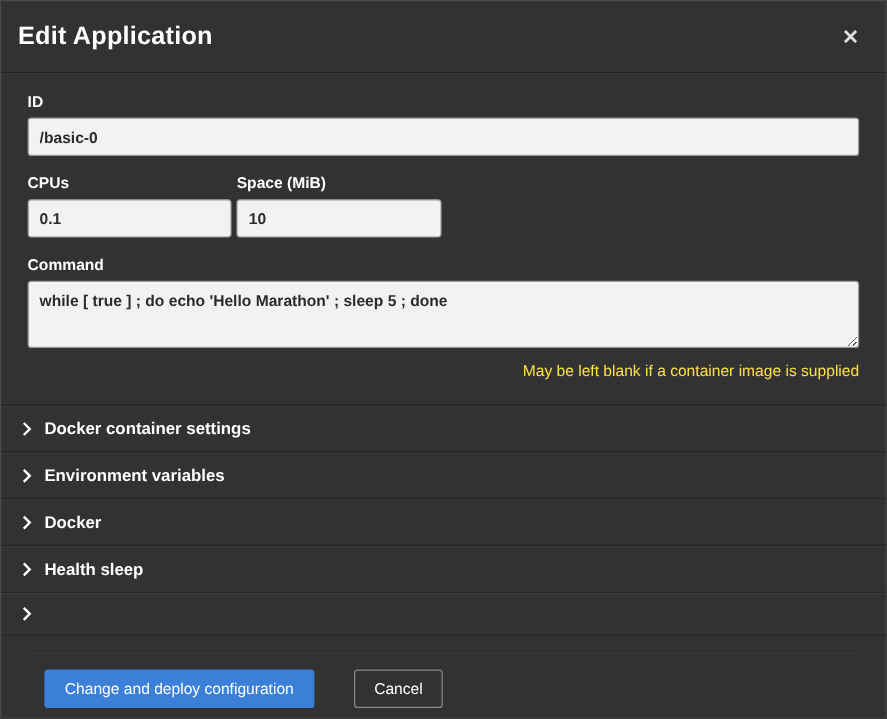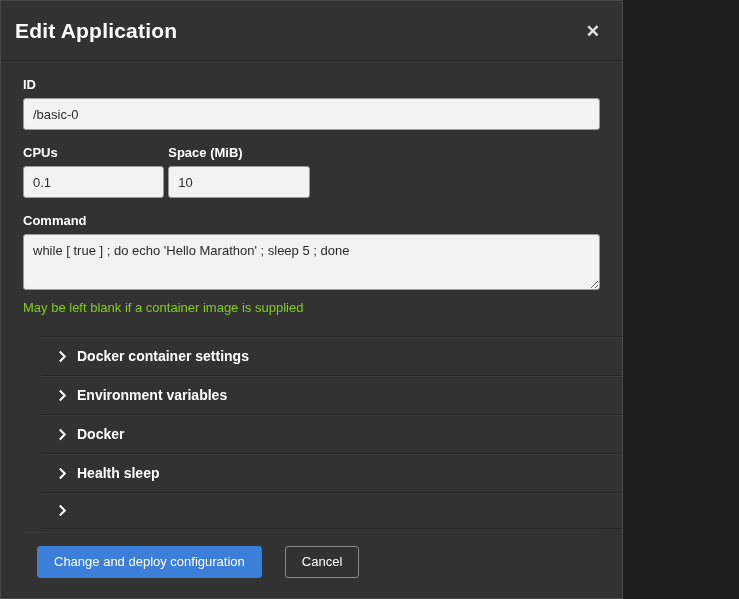--- a/index.html
+++ b/index.html
@@ -1,20 +1,20 @@
 <!DOCTYPE html>
 <html><head>
 <meta charset="utf-8">
 <style>
   * { margin: 0; padding: 0; box-sizing: border-box; }
   html, body { width: 739px; height: 599px; background: #1e1e1e; }
   body { font-family: "Liberation Sans", sans-serif; }
 
   .modal {
-    width: 623px;
+    width: 739px;
     height: 599px;
     background: #323232;
     border: 1px solid #4a4a4a;
     display: flex;
     flex-direction: column;
     color: #ffffff;
     overflow: hidden;
   }
 
   
@@ -63,44 +63,45 @@
   .text-input, .text-area {
     width: 100%;
     background: #f2f2f2;
     border: 1px solid #9a9a9a;
     border-radius: 3px;
     color: #2b2b2b;
     font-family: "Liberation Sans", sans-serif;
     font-size: 13px;
     padding: 7px 9px;
     outline: none;
+    font-weight: bold;
   }
   .text-input { height: 32px; }
   .text-area {
     height: 56px;
     resize: both;
     line-height: 1.4;
   }
   .help-text {
     margin-top: 6px;
     font-size: 13px;
-    color: #84cc16;
+    color: #fde047;
+    text-align: right;
   }
 
   .four-col {
     display: grid;
     grid-template-columns: repeat(4, 1fr);
     gap: 4px;
     margin-bottom: 15px;
   }
 
   
   .sections {
     margin: 6px -22px 0 -22px;
-    padding-left: 40px;
   }
   .section-row {
     display: flex;
     align-items: center;
     gap: 10px;
     padding: 11px 22px 11px 17px;
     border-top: 1px solid #272727;
     box-shadow: inset 0 1px 0 #3a3a3a;
     cursor: pointer;
   }
@@ -112,24 +113,24 @@
   }
   .chevron {
     display: inline-flex;
     width: 9px;
     flex: 0 0 9px;
   }
 
   
   .modal-footer {
     margin-top: auto;
-    padding: 14px 14px 20px 14px;
+    padding: 14px 14px 8px 14px;
     box-shadow: inset 0 1px 0 #3a3a3a;
     display: flex;
-    gap: 8px;
+    gap: 18px;
     align-items: center;
   }
   .btn {
     font-family: "Liberation Sans", sans-serif;
     font-size: 13px;
     font-weight: 400;
     border-radius: 3px;
     padding: 8px 16px;
     cursor: pointer;
     line-height: 1.1;

